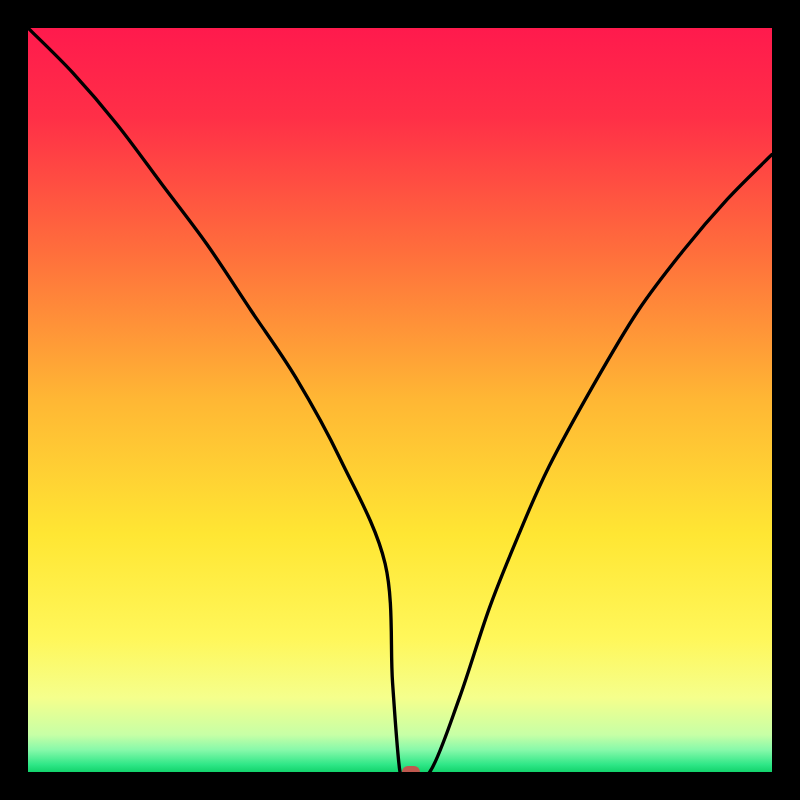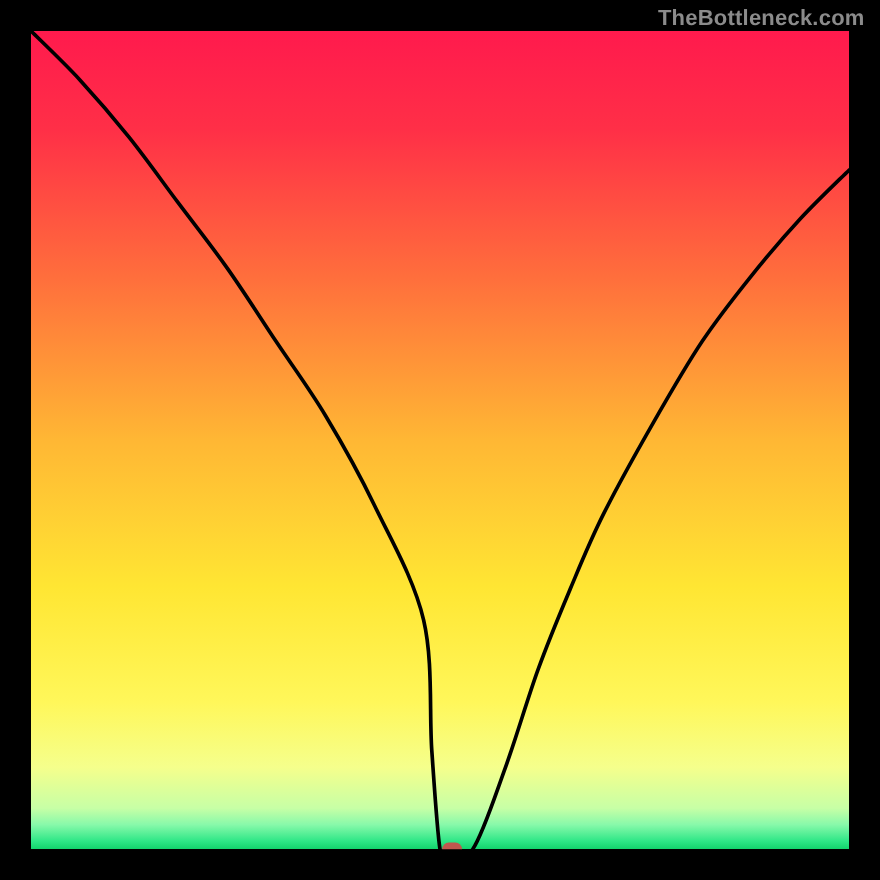--- a/index.html
+++ b/index.html
@@ -84,14 +84,13 @@
       <rect x="0" y="0" width="100" height="100" fill="url(#bg)"></rect>
     </svg>
 
     <svg class="curve" viewBox="0 0 100 100" preserveAspectRatio="none">
       <path id="curve-path" d="M 0.00 0.00 C 1.00 1.00, 4.00 3.83, 6.00 6.00 C 8.00 8.17, 10.00 10.50, 12.00 13.00 C 14.00 15.50, 16.00 18.33, 18.00 21.00 C 20.00 23.67, 22.00 26.17, 24.00 29.00 C 26.00 31.83, 28.00 35.00, 30.00 38.00 C 32.00 41.00, 34.00 43.67, 36.00 47.00 C 38.00 50.33, 40.00 53.83, 42.00 58.00 C 44.00 62.17, 46.83 67.00, 48.00 72.00 C 49.17 77.00, 48.67 83.33, 49.00 88.00 C 49.33 92.67, 49.67 98.00, 50.00 100.00 C 50.33 102.00, 50.33 100.00, 51.00 100.00 C 51.67 100.00, 52.83 101.67, 54.00 100.00 C 55.17 98.33, 56.67 93.67, 58.00 90.00 C 59.33 86.33, 60.67 81.67, 62.00 78.00 C 63.33 74.33, 64.67 71.17, 66.00 68.00 C 67.33 64.83, 68.33 62.33, 70.00 59.00 C 71.67 55.67, 74.00 51.50, 76.00 48.00 C 78.00 44.50, 80.00 41.00, 82.00 38.00 C 84.00 35.00, 86.00 32.50, 88.00 30.00 C 90.00 27.50, 92.00 25.17, 94.00 23.00 C 96.00 20.83, 99.00 18.00, 100.00 17.00" fill="none" stroke-width="0.45" stroke-linecap="round" stroke-linejoin="round" stroke="#000000"></path>
     </svg>
 
     <div class="marker" style="left: 51.5%; top: 100%; background: rgb(192, 88, 78);"></div>
   </div>
 
-  <div class="attrib">TheBottleneck.com</div>
 </div>
 
 </body></html>

